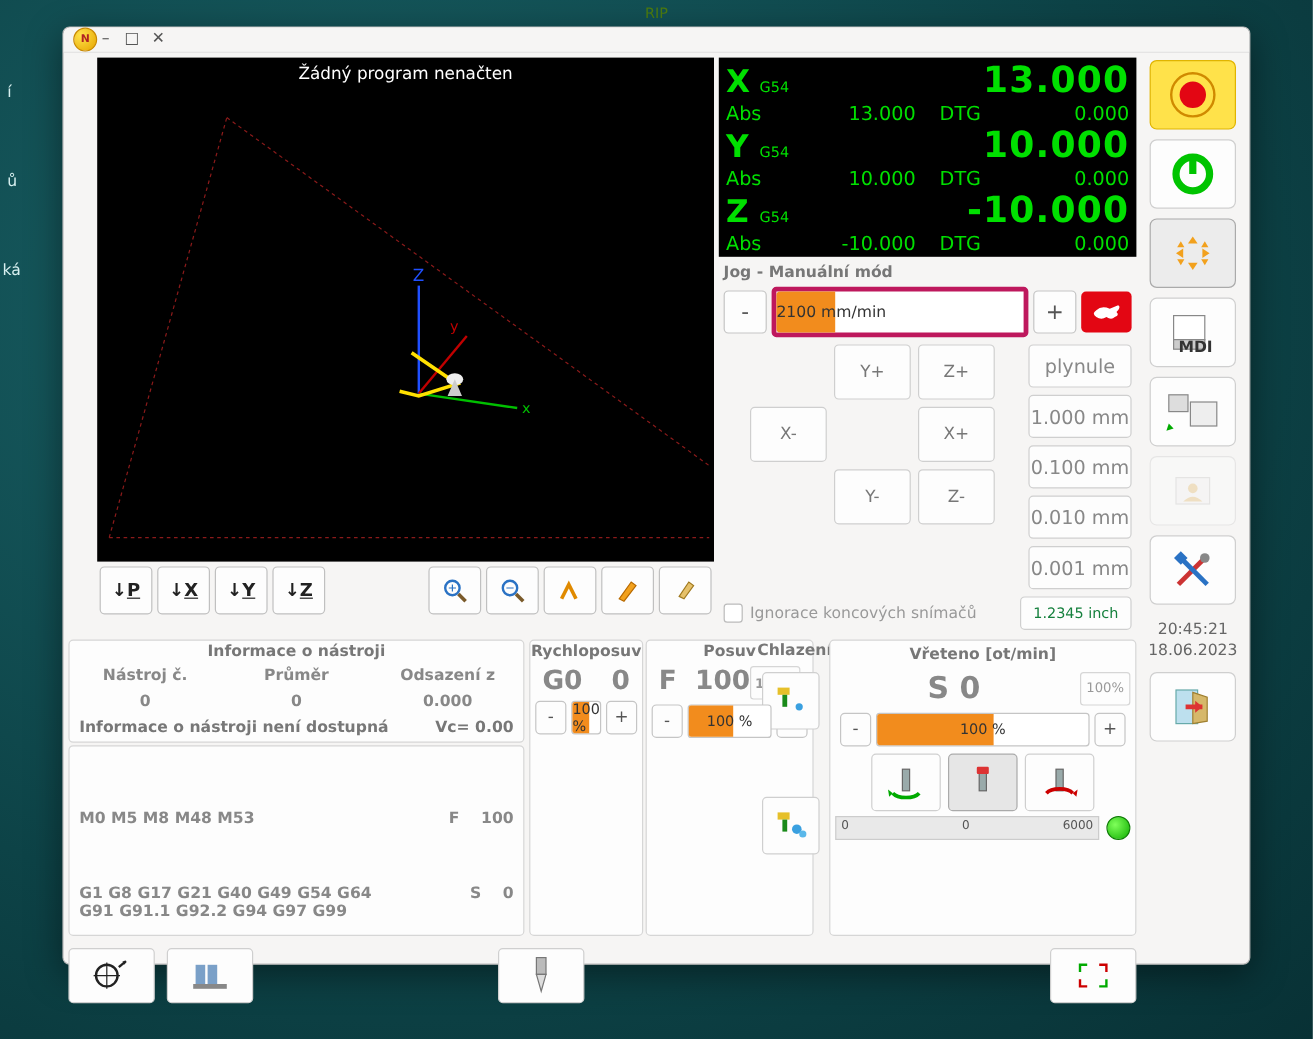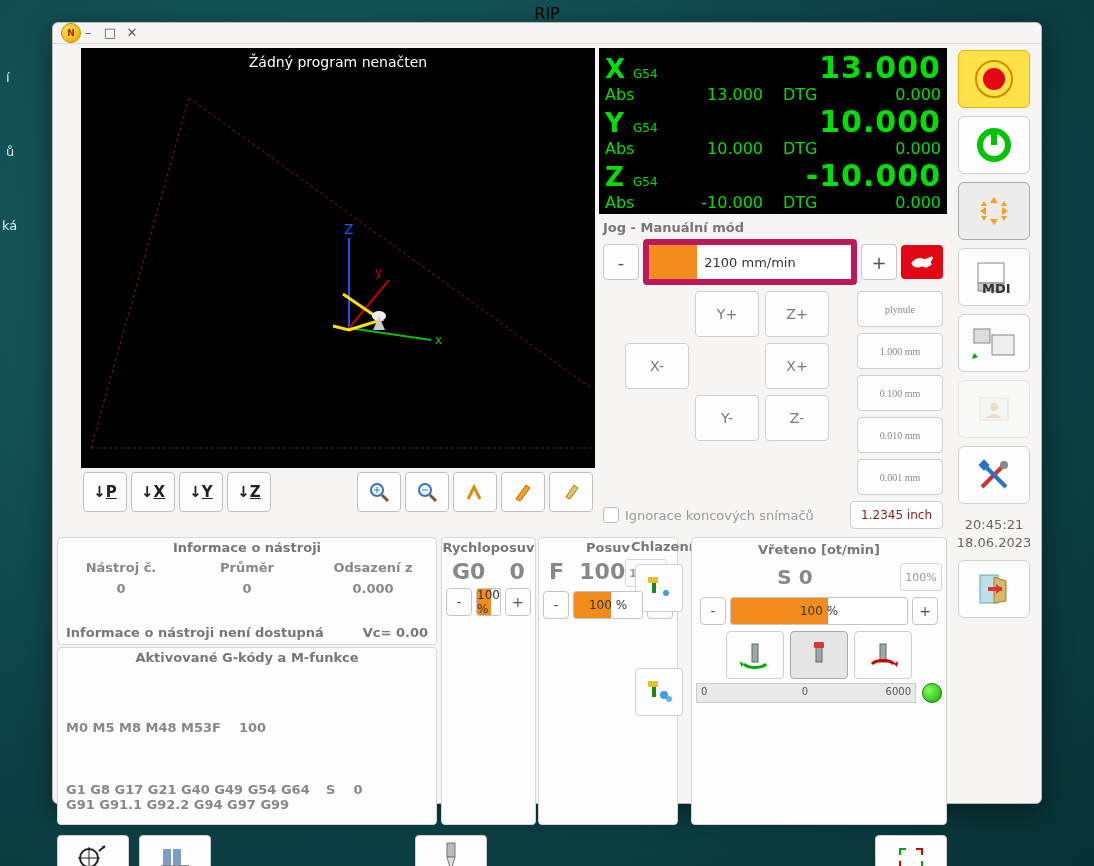--- a/index.html
+++ b/index.html
@@ -9,21 +9,21 @@
     background: radial-gradient(ellipse at 30% 30%, #1a6368 0%, #0d4347 60%, #083135 100%);
     height: 866px;
     width: 1094px;
     overflow: hidden;
     position: relative;
     color: #3c3c3c;
   }
   .desktop-title {
     position: absolute;
     top: 4px; left: 50%; transform: translateX(-50%);
-    color: #000000; font-size: 16px;
+    color: #4d7c0f; font-size: 12px;
   }
   .window {
     position: absolute;
     left: 52px; top: 22px;
     width: 988px; height: 780px;
     background: #f6f5f4;
     border: 1px solid #b9b9b9;
     border-radius: 6px;
     box-shadow: 0 8px 30px rgba(0,0,0,.45);
     display: flex;
@@ -89,68 +89,68 @@
   .right-col { flex:1; display:flex; flex-direction:column; }
 
   .jog-panel { padding:4px 4px 0 4px; }
   .jog-title { color:#777; font-weight:bold; margin:2px 0 4px; }
   .jog-feed-row { display:flex; gap:4px; align-items:center; margin-bottom:6px;}
   .pmbtn {
     width:34px; height:34px; border:1px solid #c5c5c5; border-radius:4px; background:#fdfdfd;
     display:flex;align-items:center;justify-content:center; color:#555; font-size:18px;
   }
   .feed-bar {
-    flex:1; height:34px; border:6px solid #be185d; border-radius:4px; background:#fff;
-    position:relative; display:flex; align-items:center; justify-content:center;
+    flex:1; height:34px; border:4px solid #be185d; border-radius:4px; background:#fff;
+    position:relative; display:flex; align-items:center; 
   }
   .feed-fill { position:absolute; left:0; top:0; bottom:0; width:24%; background:#f28c1d; border-radius:3px 0 0 3px;}
   .feed-label { position:relative; color:#333; }
   .rapid-btn {
     width:42px;height:34px;border-radius:4px;background:#e30613;
     display:flex;align-items:center;justify-content:center;
   }
   .rapid-btn svg{width:28px;height:18px;}
   .jbtn {
     border:1px solid #cfcfcf; border-radius:4px; background:#fdfdfd;
     display:flex;align-items:center;justify-content:center; color:#777; font-size:14px;
   }
   .step-btn {
     border:1px solid #cfcfcf; border-radius:4px; background:#fdfdfd;
-    display:flex;align-items:center;justify-content:center; color:#888; font-size:10px; height:34px;font-family:Liberation Serif, serif;
+    display:flex;align-items:center;justify-content:center; color:#888; font-size:16px; height:34px;
   }
 
   .ignore-row{display:flex;align-items:center;gap:6px;margin-top:6px;color:#999;font-size:13px;}
   .ignore-row .cb{width:14px;height:14px;border:1px solid #bbb;border-radius:3px;background:#fff;}
-  .unit-btn{margin-left:auto;border:1px solid #cfcfcf;border-radius:4px;background:#fdfdfd;padding:6px 10px;color:#7f1d1d;font-size:12px;}
+  .unit-btn{margin-left:auto;border:1px solid #cfcfcf;border-radius:4px;background:#fdfdfd;padding:6px 10px;color:#15803d;font-size:12px;}
 
   .bottom-area{display:flex;gap:4px;margin-top:4px;}
   .info-col{width:380px;display:flex;flex-direction:column;gap:2px;}
   .panel{border:1px solid #d6d6d6;border-radius:4px;background:#fdfdfd;}
   .panel-title{color:#777;font-weight:bold;text-align:center;padding:2px 0;}
   .tool-table{display:grid;grid-template-columns:1fr 1fr 1fr;text-align:center;color:#888;font-weight:bold;}
   .tool-table div{padding:3px 0;}
-  .tool-row2{display:flex;justify-content:space-between;padding:4px 8px;color:#777;font-weight:bold;margin-top:22px;}
+  .tool-row2{display:flex;justify-content:space-between;padding:4px 8px;color:#777;font-weight:bold;}
   .codes{padding:6px 8px;color:#888;font-weight:bold;}
-  .codes-row{display:flex;margin-bottom:6px;margin-top:47px;}
+  .codes-row{display:flex;justify-content:space-between;margin-bottom:6px;margin-top:47px;}
   .codes-row .rside{display:flex;gap:18px;}
 
   .feed-col{width:186px;display:flex;flex-direction:row;gap:2px;}
   .big-label{display:flex;justify-content:space-between;font-size:22px;font-weight:bold;color:#888;padding:2px 10px;}
   .pct-row{display:flex;gap:4px;align-items:center;padding:2px 4px;}
   .pct-bar{flex:1;height:26px;border:1px solid #c5c5c5;border-radius:3px;background:#fff;position:relative;display:flex;align-items:center;justify-content:center;}
   .pct-fill{position:absolute;left:0;top:0;bottom:0;background:#f28c1d;border-radius:2px 0 0 2px;}
   .pct-lbl{position:relative;font-size:12px;color:#333;}
   .pct-box{width:40px;height:26px;border:1px solid #d6d6d6;border-radius:3px;display:flex;align-items:center;justify-content:center;color:#999;font-size:11px;}
 
   .cool-col{width:56px;display:flex;flex-direction:column;gap:8px;align-items:center;}
   .cool-btn{width:46px;height:46px;border:1px solid #cfcfcf;border-radius:4px;background:#fdfdfd;display:flex;align-items:center;justify-content:center;}
 
   .spindle-col{flex:1;display:flex;flex-direction:column;gap:4px;}
   .spindle-top{display:flex;align-items:center;gap:6px;}
-  .spindle-top .slabel{flex:1;text-align:center;font-size:20px;font-weight:bold;color:#888;}
+  .spindle-top .slabel{flex:1;text-align:center;font-size:25px;font-weight:bold;color:#888;}
   .spindle-btns{display:flex;gap:6px;justify-content:center;}
   .spbtn{width:56px;height:46px;border:1px solid #cfcfcf;border-radius:4px;background:#fdfdfd;display:flex;align-items:center;justify-content:center;}
   .spbtn.active{background:#e6e6e6;border-color:#aaa;}
   .rpm-bar{display:flex;align-items:center;gap:6px;}
   .rpm-track{flex:1;height:18px;background:#e9e9e9;border:1px solid #ccc;position:relative;font-size:10px;color:#555;}
   .rpm-track span{position:absolute;top:2px;}
   .led{width:18px;height:18px;border-radius:50%;background:radial-gradient(circle at 35% 35%,#7fff5a,#0fae00);border:1px solid #0a7a00;}
 
   .bottom-btns{display:flex;gap:10px;margin-top:6px;}
   .bbtn{width:70px;height:44px;border:1px solid #cfcfcf;border-radius:4px;background:#fdfdfd;display:flex;align-items:center;justify-content:center;}
@@ -357,21 +357,20 @@
               <div>0</div>
               <div>0</div>
               <div>0.000</div>
             </div>
             <div class="tool-row2">
               <span>Informace o nástroji není dostupná</span>
               <span>Vc= 0.00</span>
             </div>
           </div>
           <div class="panel">
-            <div class="panel-title">Aktivované G-kódy a M-funkce</div>
             <div class="codes">
               <div class="codes-row">
                 <span>M0 M5 M8 M48 M53</span>
                 <span class="rside">
                     <span>F</span>
                     <span>100</span>
                   </span>
               </div>
               <div class="codes-row">
                 <span style="max-width:260px;">G1 G8 G17 G21 G40 G49 G54 G64 G91 G91.1 G92.2 G94 G97 G99</span>

